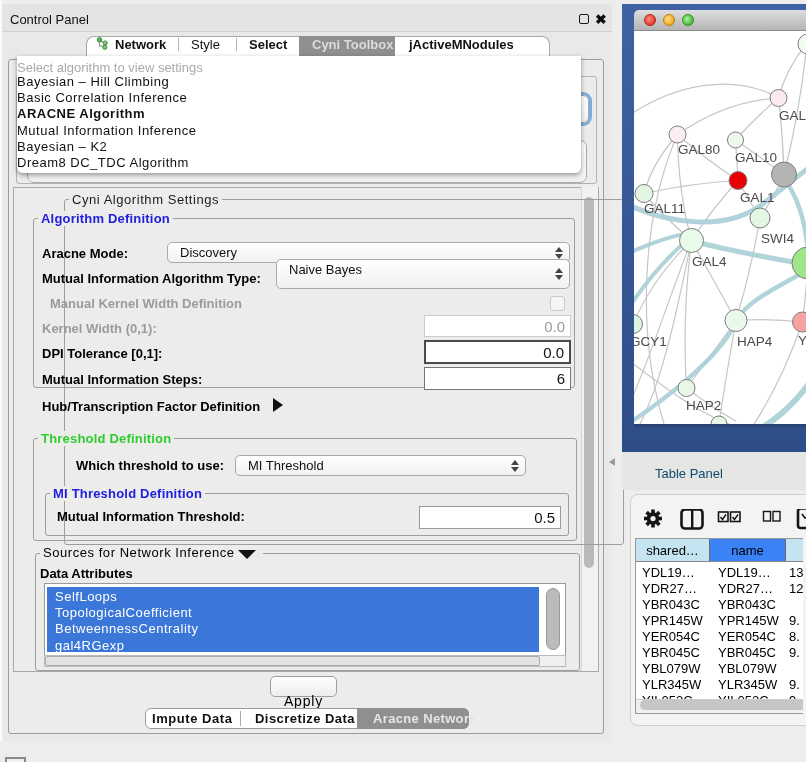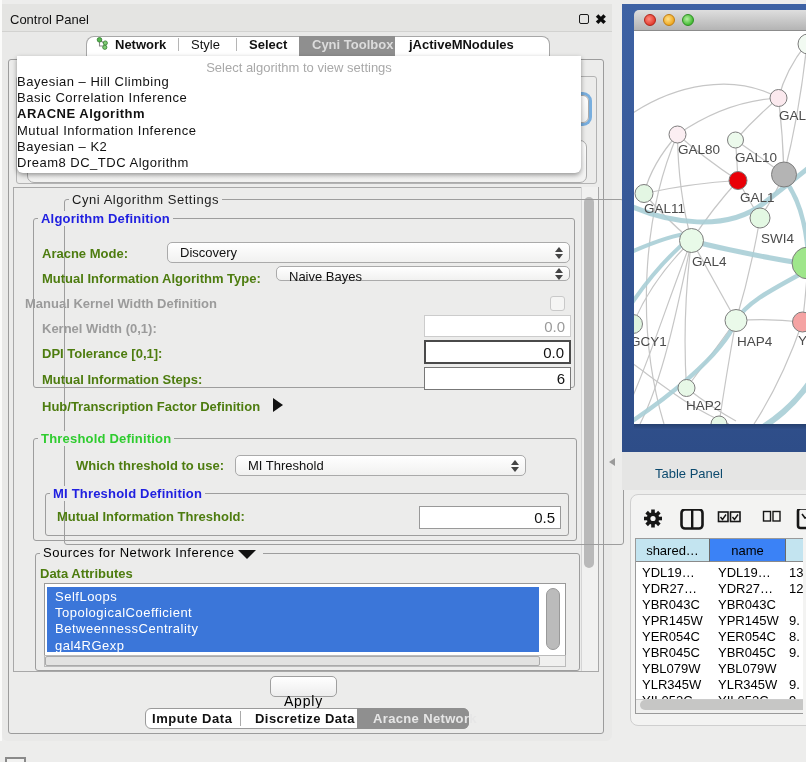--- a/index.html
+++ b/index.html
@@ -1,20 +1,20 @@
 <!DOCTYPE html>
 <html><head>
 <meta charset="utf-8">
 <style>
   html,body{margin:0;padding:0;}
   body{width:806px;height:762px;position:relative;overflow:hidden;
        font-family:"Liberation Sans",sans-serif;background:#ededec;}
   .ab{position:absolute;}
   .fs13{font-size:13px;color:#111;}
-  .lbl{position:absolute;font-size:13px;font-weight:bold;color:#4d7c0f;white-space:nowrap;}
+  .lbl{position:absolute;font-size:13px;font-weight:bold;color:#000000;white-space:nowrap;}
   .dis{color:#9b9b9b;}
   .grp{position:absolute;border:1px solid #9d9d9d;border-radius:3px;}
   .leg{position:absolute;top:-8px;left:4px;background:#ececeb;padding:0 3px;
        font-size:13px;white-space:nowrap;letter-spacing:0.55px;}
   .combo{position:absolute;background:linear-gradient(#ffffff,#f1f1f0);
        border:1px solid #aaa;border-radius:5px;box-sizing:border-box;}
   .combo .tx{position:absolute;left:12px;top:2px;font-size:13px;color:#111;white-space:nowrap;}
   .spin{position:absolute;right:7px;top:50%;margin-top:-7px;width:8px;height:14px;}
   .spin:before{content:"";position:absolute;left:1px;top:1px;
        border-left:4px solid transparent;border-right:4px solid transparent;
@@ -73,26 +73,26 @@
   <div class="leg" style="color:#2020e0;font-weight:bold;letter-spacing:0.2px;">Algorithm Definition</div>
 </div>
 
 <div class="lbl" style="left:42px;top:246px;">Aracne Mode:</div>
 <div class="combo" style="left:167px;top:242px;width:403px;height:21px;">
   <div class="tx">Discovery</div>
     <div class="spin"></div>
 </div>
 
 <div class="lbl" style="left:42px;top:271px;">Mutual Information Algorithm Type:</div>
-<div class="combo" style="left:276px;top:266px;width:294px;height:15px;">
+<div class="combo" style="left:276px;top:259px;width:294px;height:30px;">
   <div class="tx">Naive Bayes</div>
     <div class="spin"></div>
 </div>
 
-<div class="lbl dis" style="left:25px;top:296px;">Manual Kernel Width Definition</div>
+<div class="lbl dis" style="left:50px;top:296px;">Manual Kernel Width Definition</div>
 <div class="ab" style="left:550px;top:296px;width:13px;height:13px;background:#f5f5f4;border:1px solid #c9c9c9;border-radius:3px;"></div>
 
 <div class="lbl dis" style="left:42px;top:321px;">Kernel Width (0,1):</div>
 <div class="tfield" style="left:424px;top:315px;width:147px;height:22px;border:1px solid #ccc;color:#9b9b9b;">0.0</div>
 
 <div class="lbl" style="left:42px;top:346px;">DPI Tolerance [0,1]:</div>
 <div class="tfield" style="left:424px;top:340px;width:147px;height:24px;border:2px solid #4a4a4a;color:#111;">0.0</div>
 
 <div class="lbl" style="left:42px;top:372px;">Mutual Information Steps:</div>
 <div class="tfield" style="left:424px;top:367px;width:147px;height:23px;border:1px solid #777;color:#111;">6</div>
@@ -135,21 +135,21 @@
 <div class="ab" style="left:270px;top:676px;width:67px;height:21px;background:linear-gradient(#fff,#ededed);border:1px solid #9f9f9f;border-radius:5px;box-sizing:border-box;text-align:center;font-size:14px;letter-spacing:0.8px;padding-top:16px;">Apply</div>
 
 <div class="ab" style="left:145px;top:708px;width:324px;height:21px;background:#fff;border:1px solid #9a9a9a;border-radius:6px;box-sizing:border-box;"></div>
 <div class="ab" style="left:357px;top:708px;width:112px;height:21px;background:#8f8f8f;border-radius:0 6px 6px 0;box-sizing:border-box;"></div>
 <div class="ab" style="left:240px;top:711px;width:1px;height:15px;background:#aaa;"></div>
 <div class="ab fs13" style="left:152px;top:711px;font-weight:bold;letter-spacing:0.55px;">Impute Data</div>
 <div class="ab fs13" style="left:255px;top:711px;font-weight:bold;letter-spacing:0.45px;">Discretize Data</div>
 <div class="ab fs13" style="left:373px;top:711px;font-weight:bold;color:#e6e6e6;letter-spacing:0.35px;">Aracne Network</div>
 
 <div class="ab" style="left:17px;top:56px;width:564px;height:117px;background:#fff;border-radius:0 0 6px 6px;box-shadow:0 2px 5px rgba(0,0,0,0.4);"></div>
-<div class="ab" style="left:17px;top:60px;width:564px;text-align:center;font-size:13px;color:#a9a9a9;">Select algorithm to view settings</div>
+<div class="ab" style="left:17px;top:60px;width:564px;font-size:13px;color:#a9a9a9;">Select algorithm to view settings</div>
 <div class="ab" style="left:17px;top:74px;font-size:13px;color:#111;line-height:16.2px;letter-spacing:0.5px;white-space:pre;">Bayesian – Hill Climbing
 Basic Correlation Inference
 <b>ARACNE Algorithm</b>
 Mutual Information Inference
 Bayesian – K2
 Dream8 DC_TDC Algorithm</div>
 
 <div class="ab" style="left:5px;top:757px;width:17px;height:10px;background:#f2f2f1;border:2px solid #8a8a8a;"></div>
 
 <div class="ab" style="left:609px;top:458px;width:0;height:0;border-top:4px solid transparent;border-bottom:4px solid transparent;border-right:6px solid #9a9a9a;"></div>

